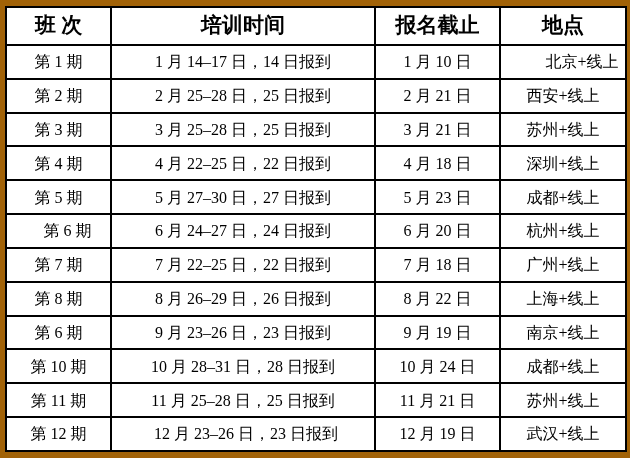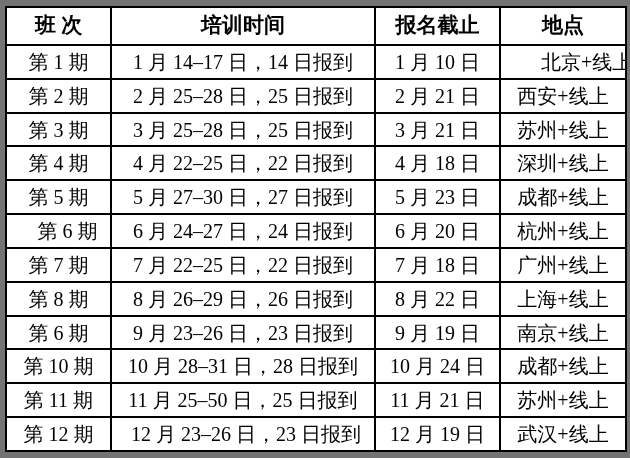--- a/index.html
+++ b/index.html
@@ -25,39 +25,39 @@
     border-collapse: collapse;
     table-layout: fixed;
     background: #ffffff;
   }
   table.schedule th,
   table.schedule td {
     border: 2px solid #000000;
     text-align: center;
     vertical-align: middle;
     padding: 0 2px;
-    font-size: 20px;
+    font-size: 16px;
     line-height: 1.2;
     white-space: nowrap;
     overflow: hidden;
     color: #000000;
   }
   table.schedule th {
     font-weight: bold;
     font-size: 21px;
     height: 36px;
   }
   table.schedule td {
     font-weight: normal;
   }
 </style>
 </head>
 <body>
 
-<div class="page" style="background: #737373; color: rgb(0, 0, 0);">
+<div class="page" style="background: #a16207; color: rgb(0, 0, 0);">
   <table class="schedule">
     <colgroup>
       <col style="width:105px">
       <col style="width:264px">
       <col style="width:125px">
       <col style="width:126px">
     </colgroup>
     <thead>
       <tr>
         <th style="border-color: rgb(0, 0, 0);">班 次</th>
@@ -122,21 +122,21 @@
           <td style="border-color: rgb(0, 0, 0);">南京+线上</td>
         </tr>
         <tr>
           <td style="border-color: rgb(0, 0, 0);">第 10 期</td>
           <td style="border-color: rgb(0, 0, 0);">10 月 28–31 日，28 日报到</td>
           <td style="border-color: rgb(0, 0, 0);">10 月 24 日</td>
           <td style="border-color: rgb(0, 0, 0);">成都+线上</td>
         </tr>
         <tr>
           <td style="border-color: rgb(0, 0, 0);">第 11 期</td>
-          <td style="border-color: rgb(0, 0, 0);">11 月 25–50 日，25 日报到</td>
+          <td style="border-color: rgb(0, 0, 0);">11 月 25–28 日，25 日报到</td>
           <td style="border-color: rgb(0, 0, 0);">11 月 21 日</td>
           <td style="border-color: rgb(0, 0, 0);">苏州+线上</td>
         </tr>
         <tr>
           <td style="border-color: rgb(0, 0, 0); border-radius: 9px;">第 12 期</td>
           <td style="border-color: rgb(0, 0, 0); padding-left: 8px;">12 月 23–26 日，23 日报到</td>
           <td style="border-color: rgb(0, 0, 0);">12 月 19 日</td>
           <td style="border-color: rgb(0, 0, 0);">武汉+线上</td>
         </tr>
       </tbody>

